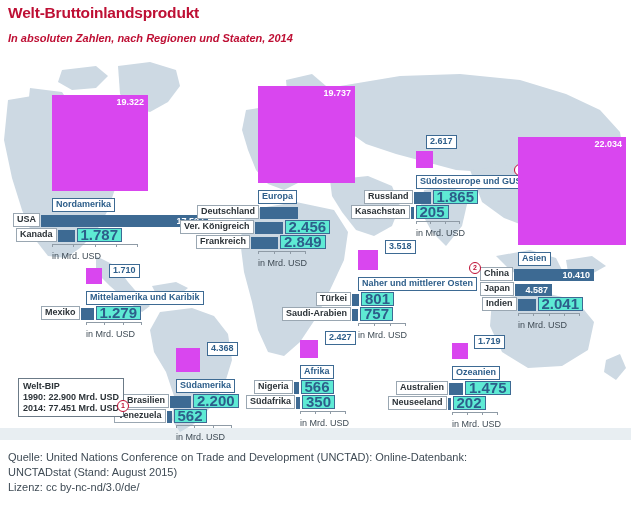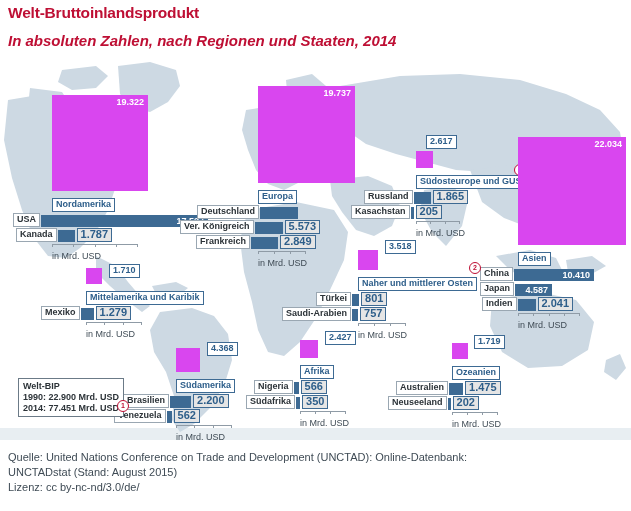--- a/index.html
+++ b/index.html
@@ -10,21 +10,21 @@
   }
   #stage{position:relative;width:631px;height:511px;overflow:hidden;background:#fff;}
 
   
   .title{
     position:absolute;left:8px;top:4px;
     font-size:15.5px;font-weight:bold;color:#be0f34;letter-spacing:-.2px;
   }
   .subtitle{
     position:absolute;left:8px;top:32px;
-    font-size:15px;font-weight:bold;font-style:italic;color:#be0f34;
+    font-size:11px;font-weight:bold;font-style:italic;color:#be0f34;
   }
 
   
   #map{position:absolute;left:0;top:60px;width:631px;height:380px;}
   #map svg{display:block;}
 
   
   .grp{position:absolute;}
 
   
@@ -48,22 +48,22 @@
     background:#ffffff;border:1px solid #9aa7b2;color:#2c3338;
     font-size:9px;font-weight:bold;padding:0px 3px 1px 3px;line-height:11px;
     white-space:nowrap;
   }
   .cbar{background:#3d6a93;height:12px;position:relative;margin-left:1px;}
   .cbar .inval{
     position:absolute;right:4px;top:0px;color:#fff;font-size:9px;font-weight:bold;
     line-height:12px;white-space:nowrap;
   }
   .outval{
-    background:#e5e5e5;border:1px solid #3d6a93;color:#2d5e8a;
-    font-size:11px;font-weight:bold;padding:0px 3px 1px 3px;line-height:11px;
+    background:#5eead4;border:1px solid #3d6a93;color:#2d5e8a;
+    font-size:15px;font-weight:bold;padding:0px 3px 1px 3px;line-height:11px;
     margin-left:2px;white-space:nowrap;
   }
   .valabove{
     position:absolute;background:#ffffff;border:1px solid #3d6a93;color:#2d5e8a;
     font-size:9px;font-weight:bold;padding:0px 3px 1px 3px;line-height:11px;
     white-space:nowrap;
   }
 
   
   .ruler{position:relative;height:6px;margin-top:2px;}
@@ -256,21 +256,21 @@
     </div>
     <div class="crow" style="margin-left:-61px;">
       <span class="cname">Deutschland</span>
       <span class="cbar" style="width:38px;">
         <span class="inval"></span>
       </span>
     </div>
     <div class="crow" style="margin-left:-78px;">
       <span class="cname">Ver. Königreich</span>
       <span class="cbar" style="width:28px;"></span>
-      <span class="outval">5.573</span>
+      <span class="outval">2.456</span>
     </div>
     <div class="crow" style="margin-left:-62px;">
       <span class="cname">Frankreich</span>
       <span class="cbar" style="width:27px;"></span>
       <span class="outval">2.849</span>
     </div>
     <div class="ruler" style="width:48px;">
       <span class="rtop" style="width:48px;"></span>
       <span class="tk" style="left:0px;"></span>
       <span class="tk" style="left:16px;"></span>

